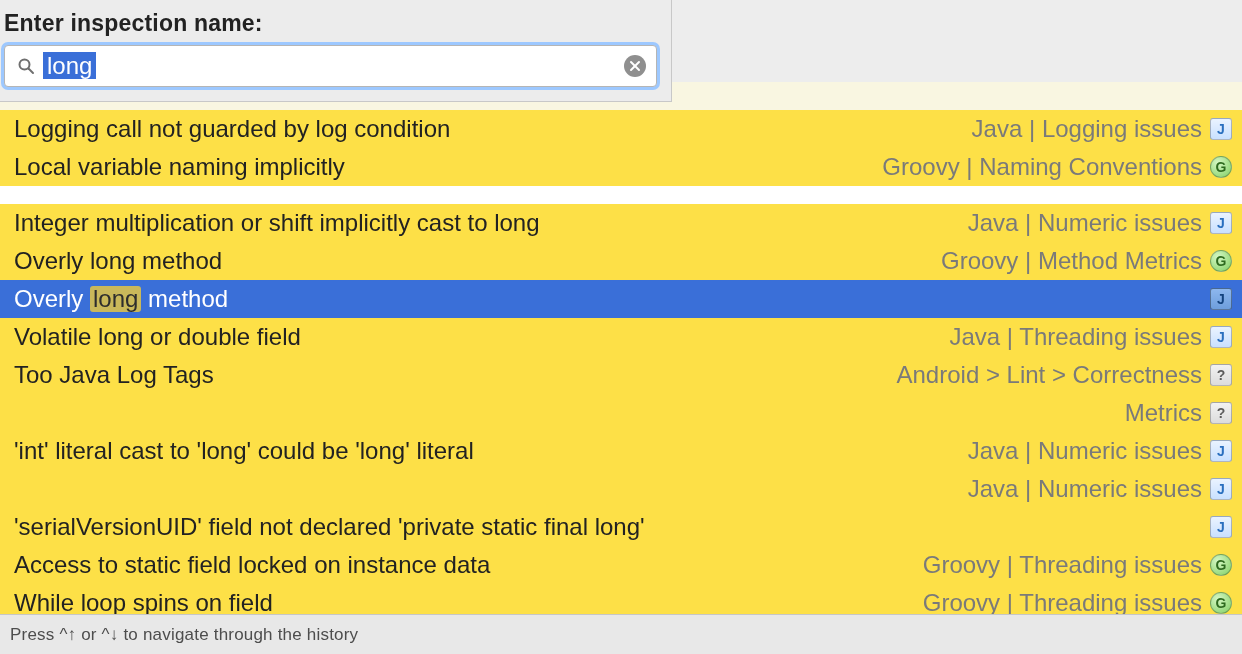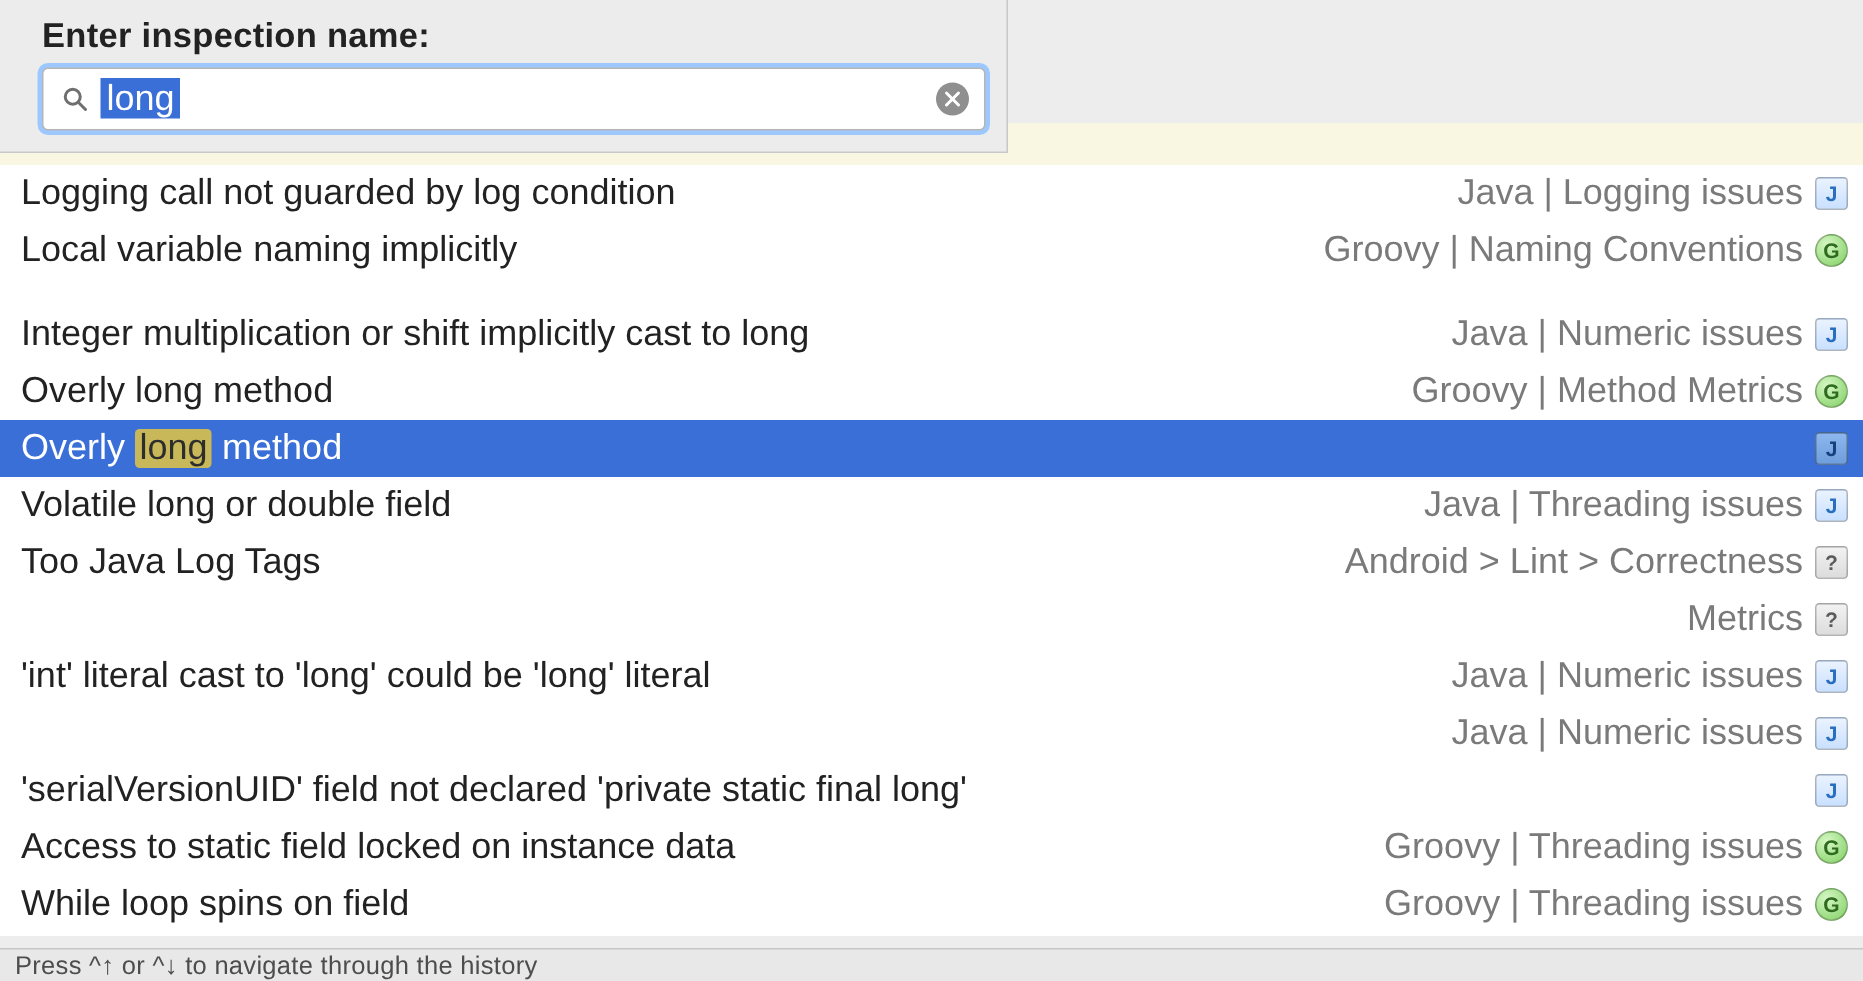--- a/index.html
+++ b/index.html
@@ -8,21 +8,21 @@
 
   
   .host-band { position: absolute; left: 0; right: 0; top: 82px; height: 28px; background: #f9f6e1; }
 
   .search-panel {
     position: relative;
     background: #ececec;
     border-right: 1px solid #c8c8c8;
     border-bottom: 1px solid #c8c8c8;
     width: 672px;
-    padding: 10px 14px 14px 28px;
+    padding: 10px 14px 14px 4px;
   }
   .search-label { font-size: 23px; font-weight: 700; color: #222; margin-bottom: 8px; letter-spacing: 0.2px; }
   .search-field {
     display: flex; align-items: center;
     background: #fff;
     border: 1px solid #b5b5b5;
     border-radius: 4px;
     height: 42px;
     padding: 0 10px 0 12px;
     box-shadow: 0 0 0 3px #9dc8ff;
@@ -53,30 +53,30 @@
   .ico.groovy { background: radial-gradient(circle at 35% 30%, #d6f7c4, #7fcf62); color: #2e6a1f; border-radius: 11px; }
   .ico.general { background: linear-gradient(#f2f2f2,#dcdcdc); color: #5c5c5c; }
 
   .row.selected { background: #3a6fd8; color: #fff; }
   .row.selected .cat { color: #e9f0ff; }
   .row.selected .hl { background: #c9b85a; color: #2d2d2d; border-radius: 3px; padding: 0 3px; display: inline-block; line-height: 26px; }
   .row.selected .ico.java { background: linear-gradient(#8db7ee,#6e9edc); color: #13427d; border-color: rgba(0,0,0,0.35); }
 
   .footer {
     position: absolute; left: 0; right: 0; bottom: 0;
-    height: 22px;
+    height: 40px;
     background: #e8e8e8;
     border-top: 1px solid #c6c6c6;
     font-size: 17px; color: #4d4d4d;
     display: flex; align-items: center;
     padding-left: 10px;
     letter-spacing: 0.2px;
   }
 
-  .list-wrap { position: absolute; left: 0; right: 0; top: 110px; bottom: 30px; background: #ffffff; overflow: hidden; text-align: center; }
+  .list-wrap { position: absolute; left: 0; right: 0; top: 110px; bottom: 30px; background: #fde047; overflow: hidden; text-align: center; }
 </style>
 </head>
 <body>
 
 <div class="host-band"></div>
 
 <div class="search-panel">
   <div class="search-label">Enter inspection name:</div>
   <div class="search-field">
     <span class="mag">

